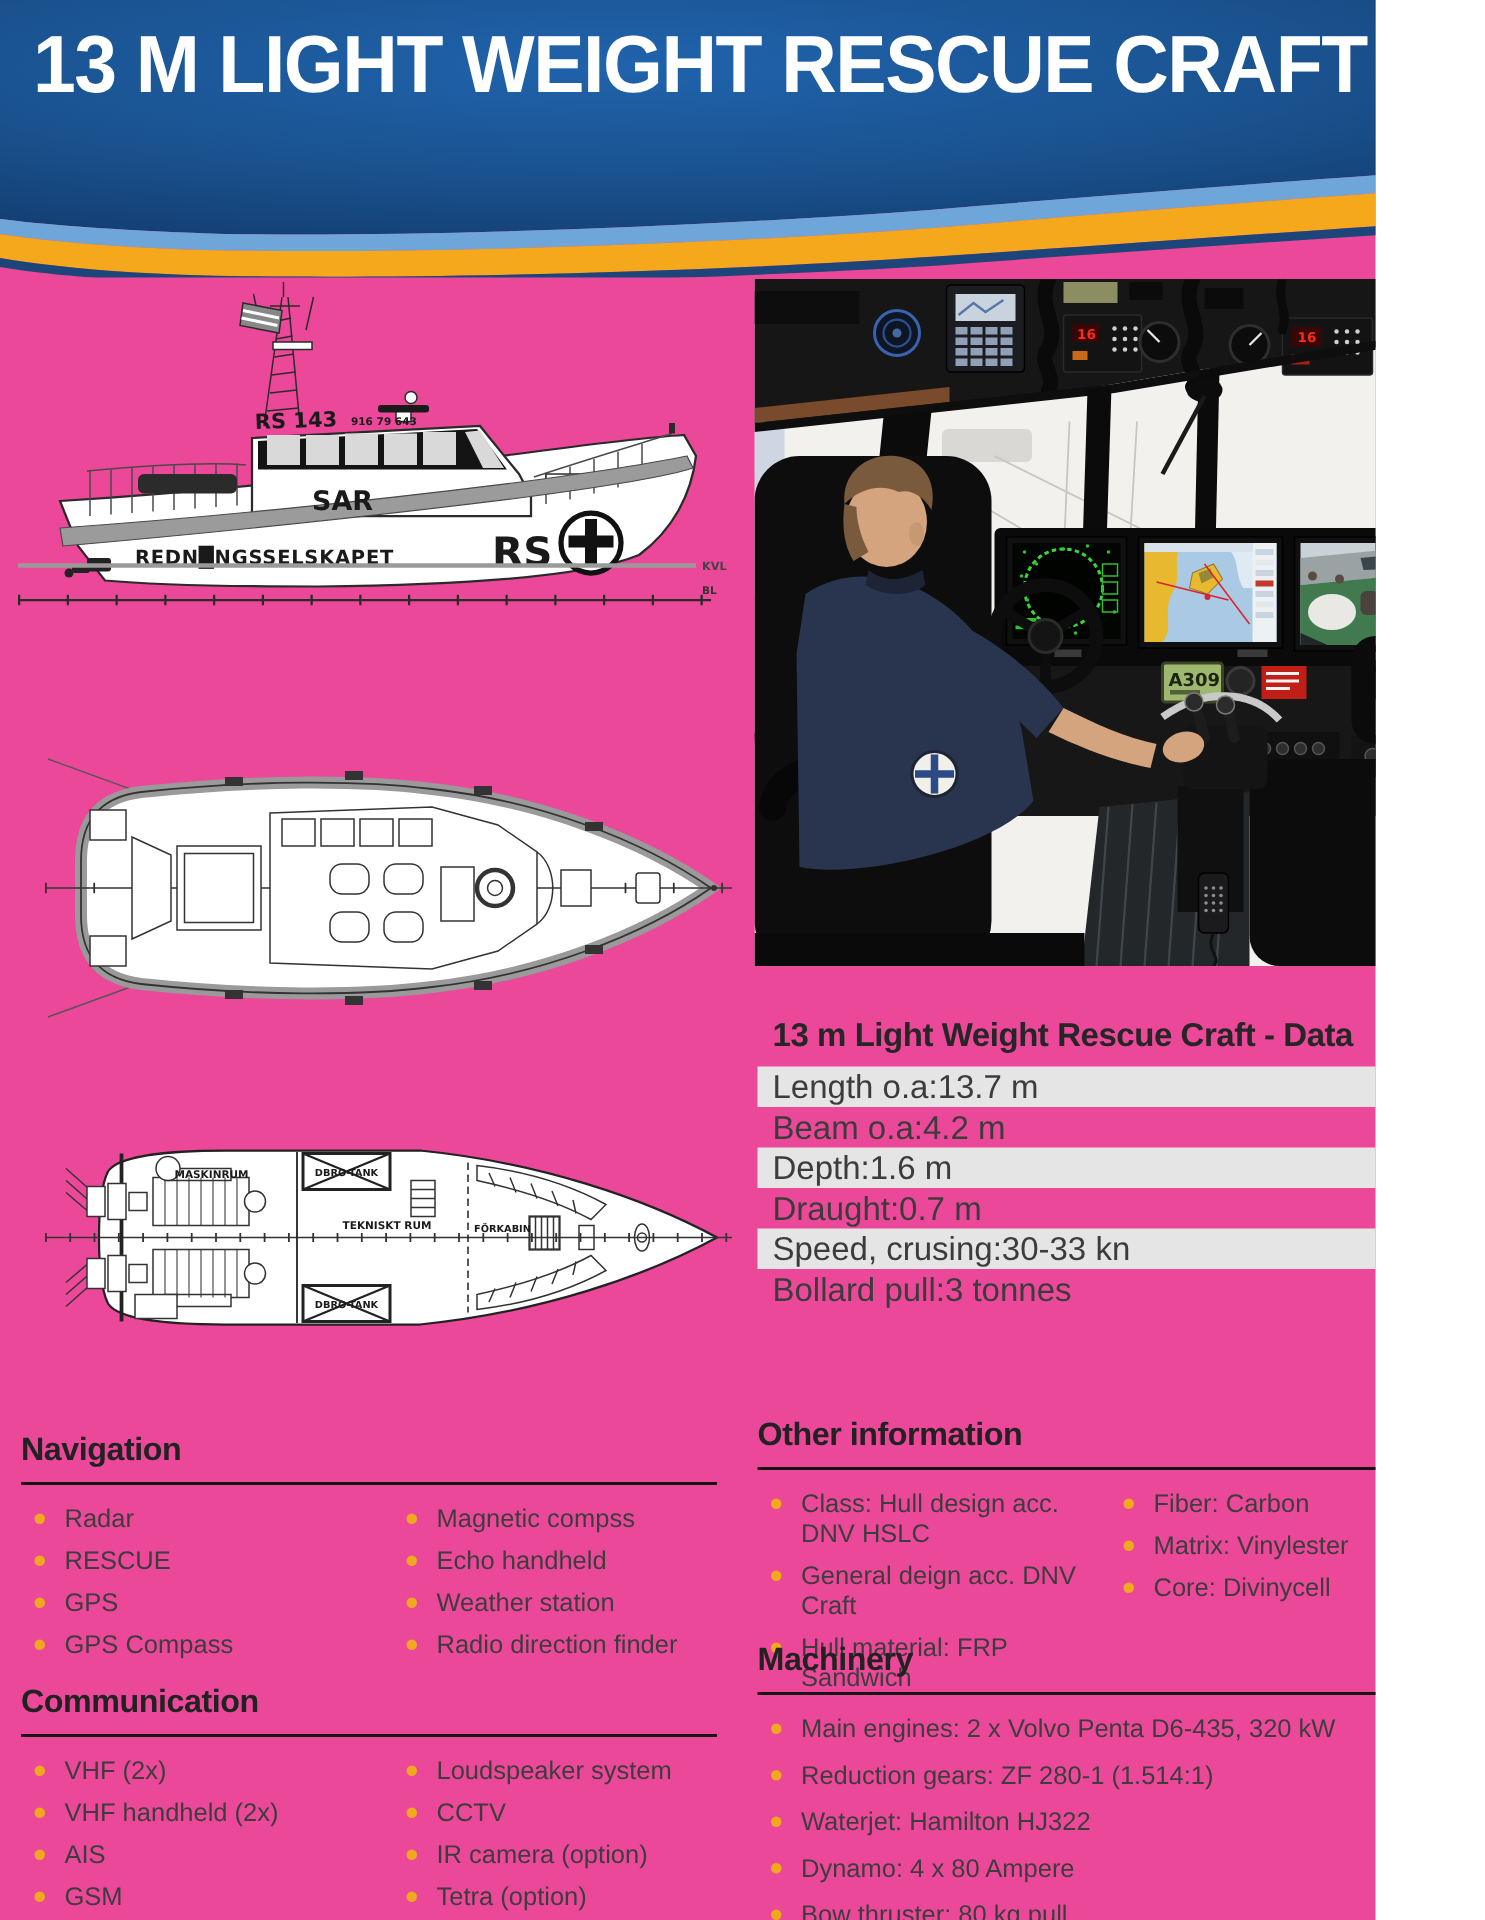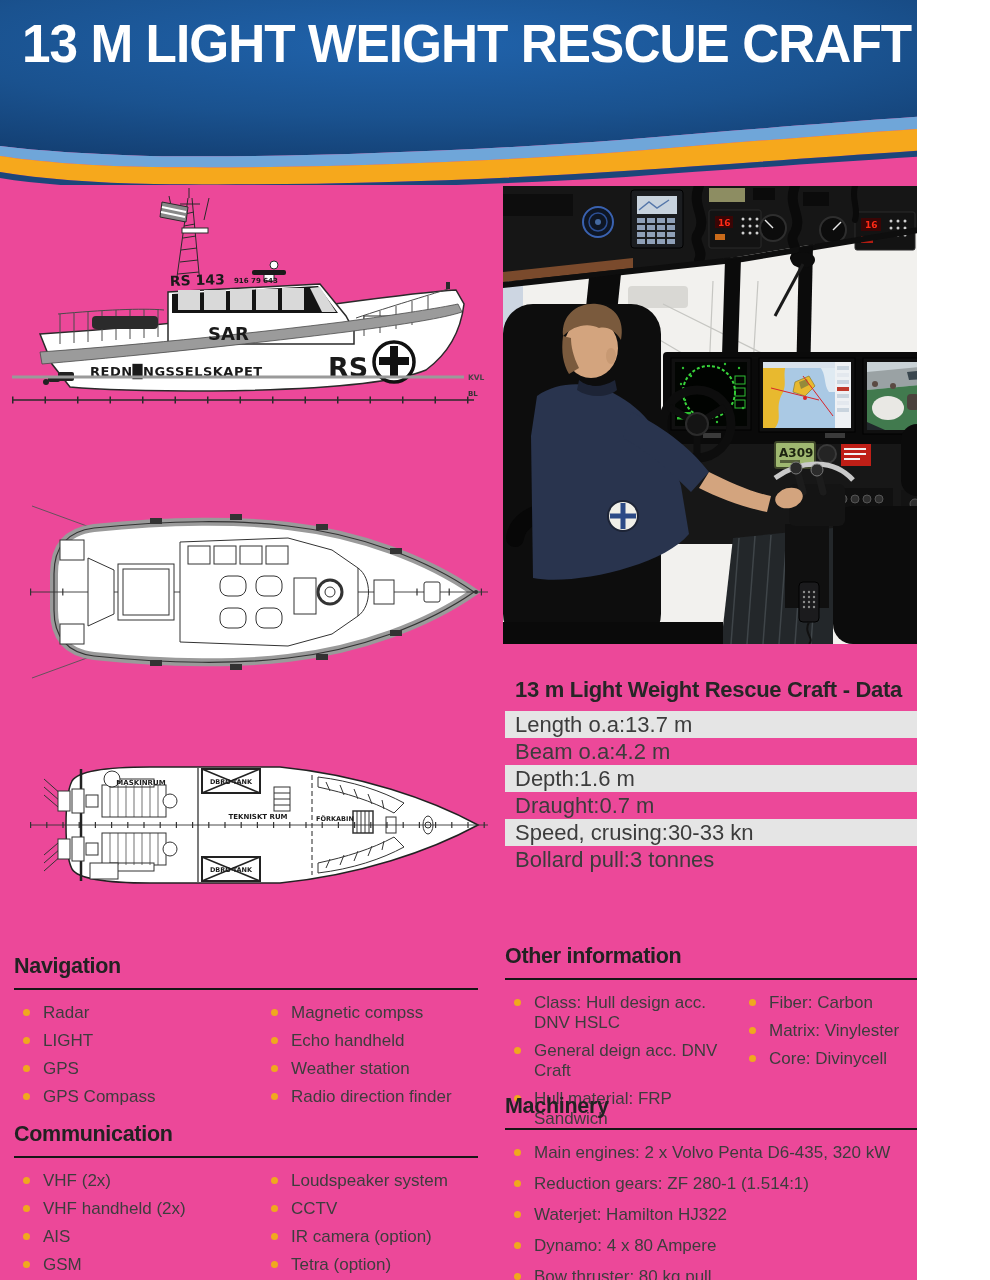--- a/index.html
+++ b/index.html
@@ -566,21 +566,21 @@
   <div class="section" style="left:14px;top:954px;width:464px;">
     <h2 class="sec-title">Navigation</h2>
     <div class="cols">
       <div style="width:248px;">
         <div class="bullet-item">
             <span class="bullet"></span>
             <span class="bi-text">Radar</span>
           </div>
         <div class="bullet-item">
             <span class="bullet"></span>
-            <span class="bi-text">LIGHT</span>
+            <span class="bi-text">RESCUE</span>
           </div>
         <div class="bullet-item">
             <span class="bullet"></span>
             <span class="bi-text">GPS</span>
           </div>
         <div class="bullet-item">
             <span class="bullet"></span>
             <span class="bi-text">GPS Compass</span>
           </div>
       </div>

